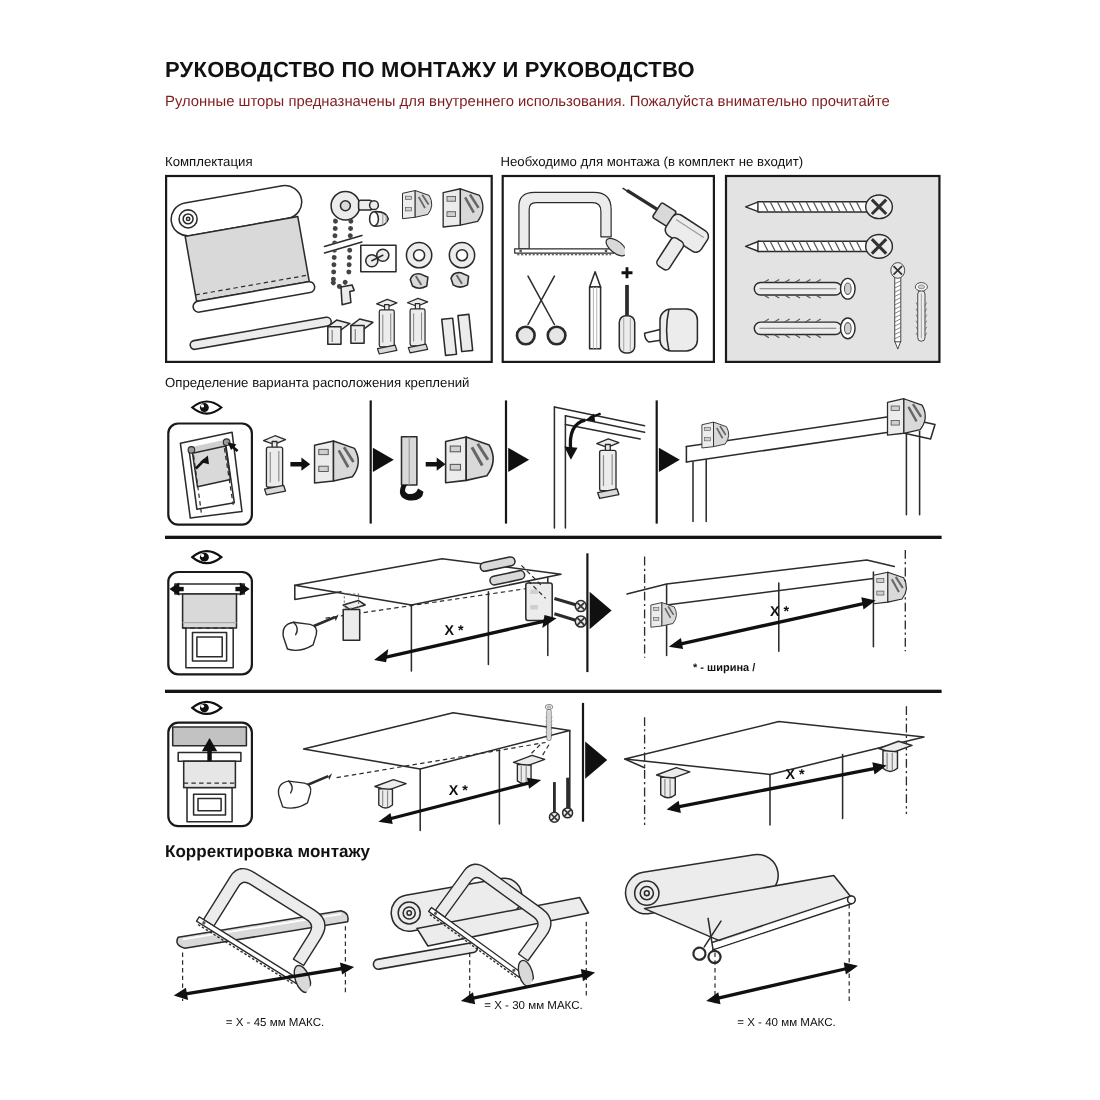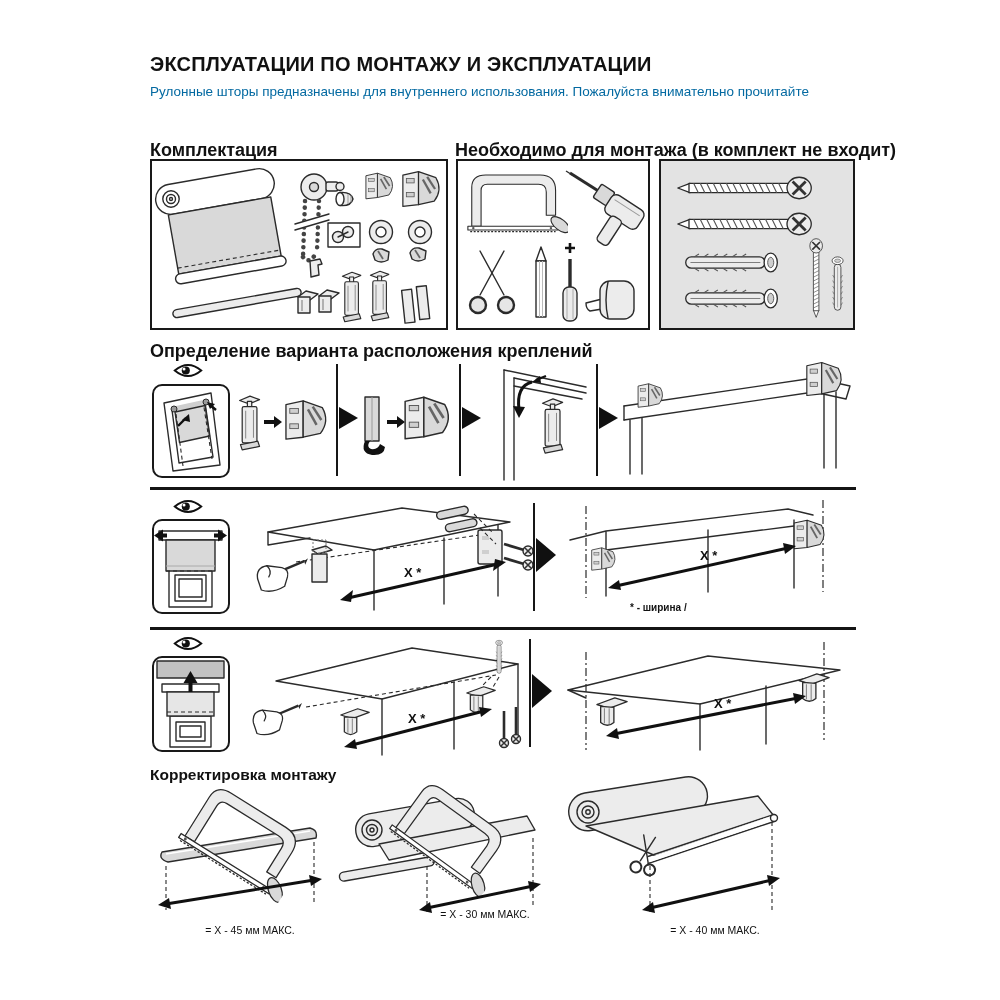--- a/index.html
+++ b/index.html
@@ -1,20 +1,20 @@
 <!DOCTYPE html>
 <html><head>
 <meta charset="utf-8">
 <style>
   html,body{margin:0;padding:0}
   body{width:1000px;height:1000px;background:#fff;font-family:"Liberation Sans",sans-serif;color:#111;position:relative;overflow:hidden}
   .abs{position:absolute}
   .title{font-weight:700;font-size:20px;letter-spacing:.2px;white-space:nowrap}
-  .intro{font-size:13.5px;line-height:17px;white-space:nowrap;color:#0369a1}
-  .hdr{font-weight:700;font-size:18px;white-space:nowrap}
+  .intro{font-size:13.5px;line-height:17px;white-space:nowrap;color:#7f1d1d}
+  .hdr{font-weight:400;font-size:12px;white-space:nowrap}
   .hdr-big{font-weight:700;font-size:15.5px;white-space:nowrap}
   .pbox{position:absolute;border:2px solid #191919;background:#fff;box-sizing:border-box}
   .pbox.gray{background:#e3e3e3}
   .obox{position:absolute;border:2.5px solid #191919;border-radius:10px;background:#fff;box-sizing:border-box}
   .vline{position:absolute;width:2px;background:#161616}
   .tri{position:absolute;width:0;height:0;border-style:solid;border-color:transparent transparent transparent #101010}
   .tri.small{border-width:11px 0 11px 19px}
   .tri.big{border-width:17px 0 17px 20px}
   .divider{position:absolute;height:3px;background:#141414;width:706px;left:150px}
   .cap{position:absolute;font-weight:400;font-size:10.5px;text-align:center;width:180px;white-space:nowrap}
@@ -90,21 +90,21 @@
       <path d="M14,18 l5,3 M24,18 l5,3 M34,18 l5,3 M44,18 l5,3 M54,18 l5,3 M64,18 l5,3" stroke="#555" stroke-width="1.1"></path>
       <line x1="10" y1="12" x2="84" y2="12" stroke="#777" stroke-width="1"></line>
       <ellipse cx="95" cy="12" rx="7" ry="10" class="fw"></ellipse>
       <ellipse cx="95" cy="12" rx="3.2" ry="5.5" fill="#cfcfcf" stroke="#555" stroke-width="1"></ellipse>
     </symbol>
   </defs>
 </svg>
 
 <div id="page">
 
-  <div class="abs title" style="left:150px;top:53px">ЭКСПЛУАТАЦИИ ПО МОНТАЖУ И ЭКСПЛУАТАЦИИ</div>
+  <div class="abs title" style="left:150px;top:53px">РУКОВОДСТВО ПО МОНТАЖУ И РУКОВОДСТВО</div>
   <div class="abs intro" style="left:150px;top:83px">
     <div>Рулонные шторы предназначены для внутреннего использования. Пожалуйста внимательно прочитайте</div>
   </div>
 
   <div class="abs hdr" style="left:150px;top:140px">Комплектация</div>
   <div class="abs hdr" style="left:455px;top:140px">Необходимо для монтажа (в комплект не входит)</div>
 
   <div class="pbox" style="left:150px;top:159px;width:298px;height:171px">
     <svg width="294" height="166" viewBox="0 0 294 166">
       <g>

